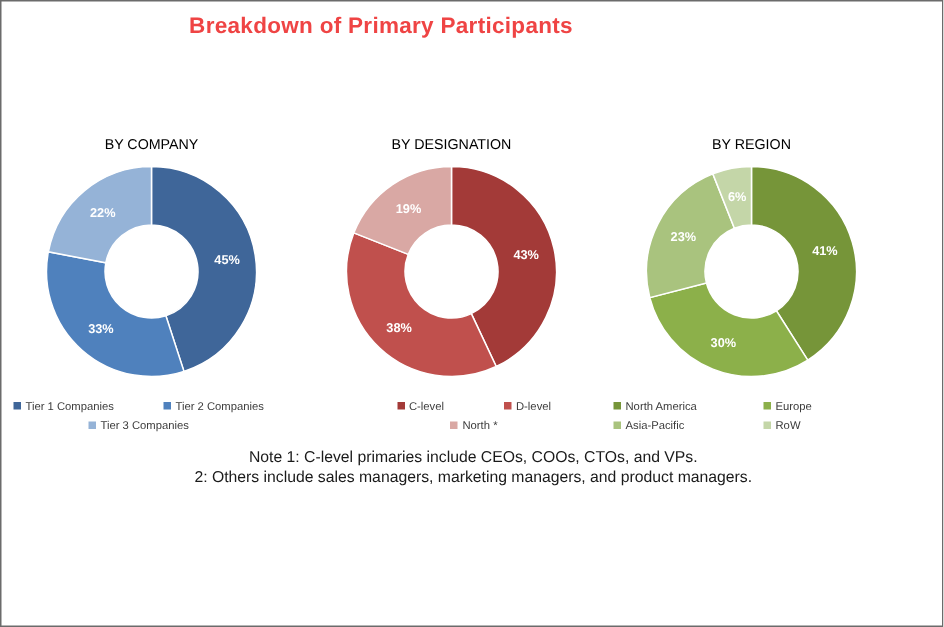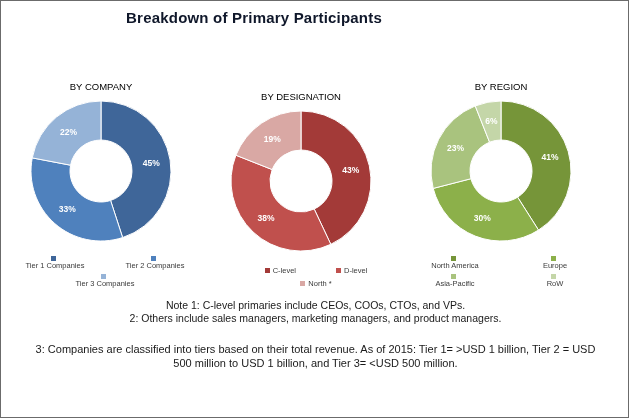--- a/index.html
+++ b/index.html
@@ -20,21 +20,21 @@
     overflow: hidden;
   }
   .page-title {
     position: absolute;
     top: 8px;
     left: 0;
     width: 506px;
     text-align: center;
     font-size: 15px;
     font-weight: bold;
-    color: #0f172a;
+    color: #ef4444;
     letter-spacing: 0.2px;
   }
   .charts-row {
     position: absolute;
     top: 52px;
     left: 0;
     width: 515px;
     height: 235px;
     display: flex;
     flex-direction: row;
@@ -71,21 +71,20 @@
     width: 200px;
     display: flex;
     flex-wrap: wrap;
     justify-content: center;
     row-gap: 4px;
   }
   .legend.two-col .legend-item {
     width: 50%;
     box-sizing: border-box;
     padding-left: 8px;
-    flex-direction: column;
   }
   .legend.inline {
     justify-content: center;
     column-gap: 10px;
   }
   .legend-item {
     display: flex;
     align-items: center;
     font-size: 7.5px;
     color: #3b3b3b;
@@ -225,16 +224,15 @@
             <span>RoW</span>
           </div>
         </div>
     </div>
 
   </div>
 
   <div class="notes">
     <div class="note note-1">Note 1: C-level primaries include CEOs, COOs, CTOs, and VPs.</div>
     <div class="note note-2">2: Others include sales managers, marketing managers, and product managers.</div>
-    <div class="note note-3">3: Companies are classified into tiers based on their total revenue. As of 2015: Tier 1= &gt;USD 1 billion, Tier 2 = USD 500 million to USD 1 billion, and Tier 3= &lt;USD 500 million.</div>
   </div>
 
 </div>
 
 </body></html>

